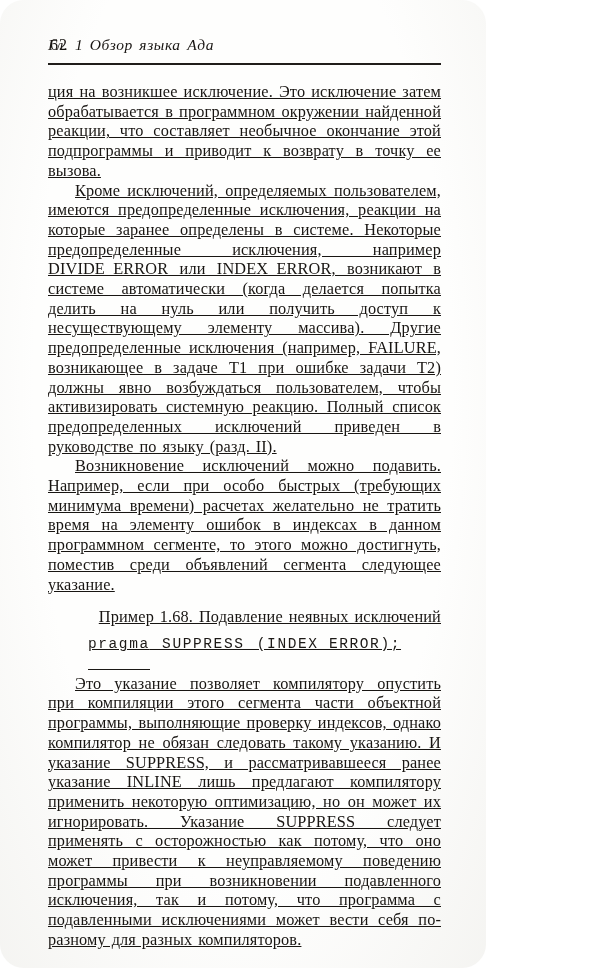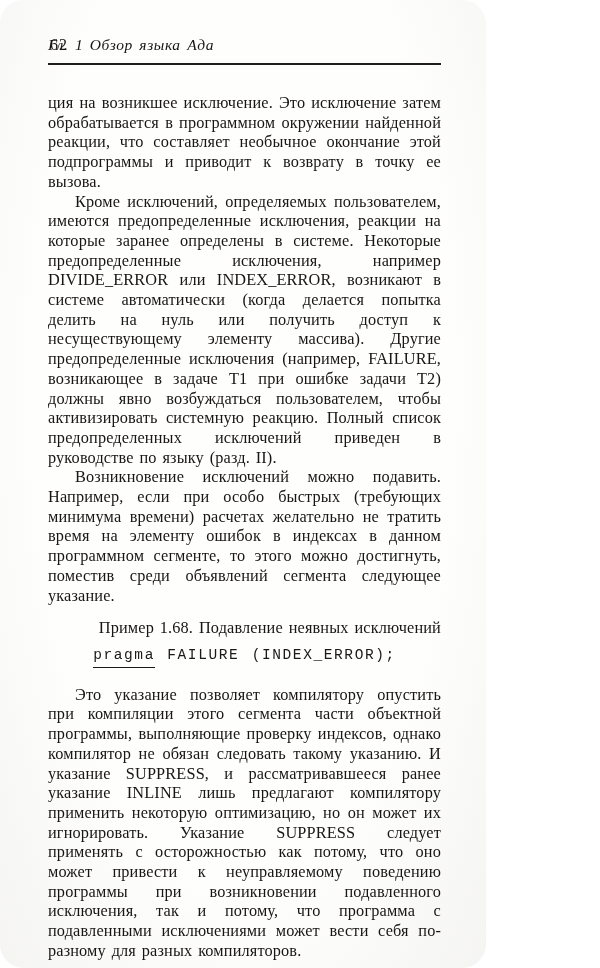--- a/index.html
+++ b/index.html
@@ -35,26 +35,27 @@
     letter-spacing: 1px;
     font-size: 16px;
   }
   .chapter-title {
     display: block;
     font-style: italic;
     letter-spacing: 0.6px;
     word-spacing: 2px;
   }
   .page-body {
-    margin-top: 28px;
+    margin-top: 17px;
     font-size: 16.3px;
     line-height: 19.7px;
     text-align: justify;
     letter-spacing: 0.15px;
     word-spacing: 1.6px;
+    text-decoration: underline;
   }
   .page-body p {
     margin: 0;
   }
   p.indent {
     text-indent: 27px;
   }
   .example-heading {
     margin: 13px 0 8px 0 !important;
     text-align: right;
@@ -65,21 +66,21 @@
     text-align: center;
     font-family: "Liberation Mono", monospace;
     font-size: 14.5px;
     letter-spacing: 1.6px;
     word-spacing: 2px;
     color: #1c1916;
     white-space: pre;
   }
   .code-keyword {
     border-bottom: 1.6px solid #1c1916;
-    padding-bottom: 4px;
+    padding-bottom: 17px;
   }
 </style>
 </head>
 <body>
 
 <div class="page">
 
   <header class="page-header">
     <span class="page-num">62</span>
     <span class="chapter-title">Гл. 1 Обзор языка Ада</span>
@@ -88,18 +89,18 @@
   <main class="page-body">
 
     <p>ция на возникшее исключение. Это исключение затем обрабатывается в программном окружении найденной реакции, что составляет необычное окончание этой подпрограммы и приводит к возврату в точку ее вызова.</p>
 
     <p class="indent">Кроме исключений, определяемых пользователем, имеются предопределенные исключения, реакции на которые заранее определены в системе. Некоторые предопределенные исключения, например DIVIDE_ERROR или INDEX_ERROR, возникают в системе автоматически (когда делается попытка делить на нуль или получить доступ к несуществующему элементу массива). Другие предопределенные исключения (например, FAILURE, возникающее в задаче T1 при ошибке задачи T2) должны явно возбуждаться пользователем, чтобы активизировать системную реакцию. Полный список предопределенных исключений приведен в руководстве по языку (разд. II).</p>
 
     <p class="indent">Возникновение исключений можно подавить. Например, если при особо быстрых (требующих минимума времени) расчетах желательно не тратить время на элементу ошибок в индексах в данном программном сегменте, то этого можно достигнуть, поместив среди объявлений сегмента следующее указание.</p>
 
     <p class="example-heading">Пример 1.68. Подавление неявных исключений</p>
 
-    <div class="code-line"><span class="code-keyword">pragma</span><span> FAILURE (INDEX_ERROR);</span></div>
+    <div class="code-line"><span class="code-keyword">pragma</span><span> SUPPRESS (INDEX_ERROR);</span></div>
 
     <p class="indent">Это указание позволяет компилятору опустить при компиляции этого сегмента части объектной программы, выполняющие проверку индексов, однако компилятор не обязан следовать такому указанию. И указание SUPPRESS, и рассматривавшееся ранее указание INLINE лишь предлагают компилятору применить некоторую оптимизацию, но он может их игнорировать. Указание SUPPRESS следует применять с осторожностью как потому, что оно может привести к неуправляемому поведению программы при возникновении подавленного исключения, так и потому, что программа с подавленными исключениями может вести себя по-разному для разных компиляторов.</p>
 
   </main>
 </div>
 
 </body></html>

